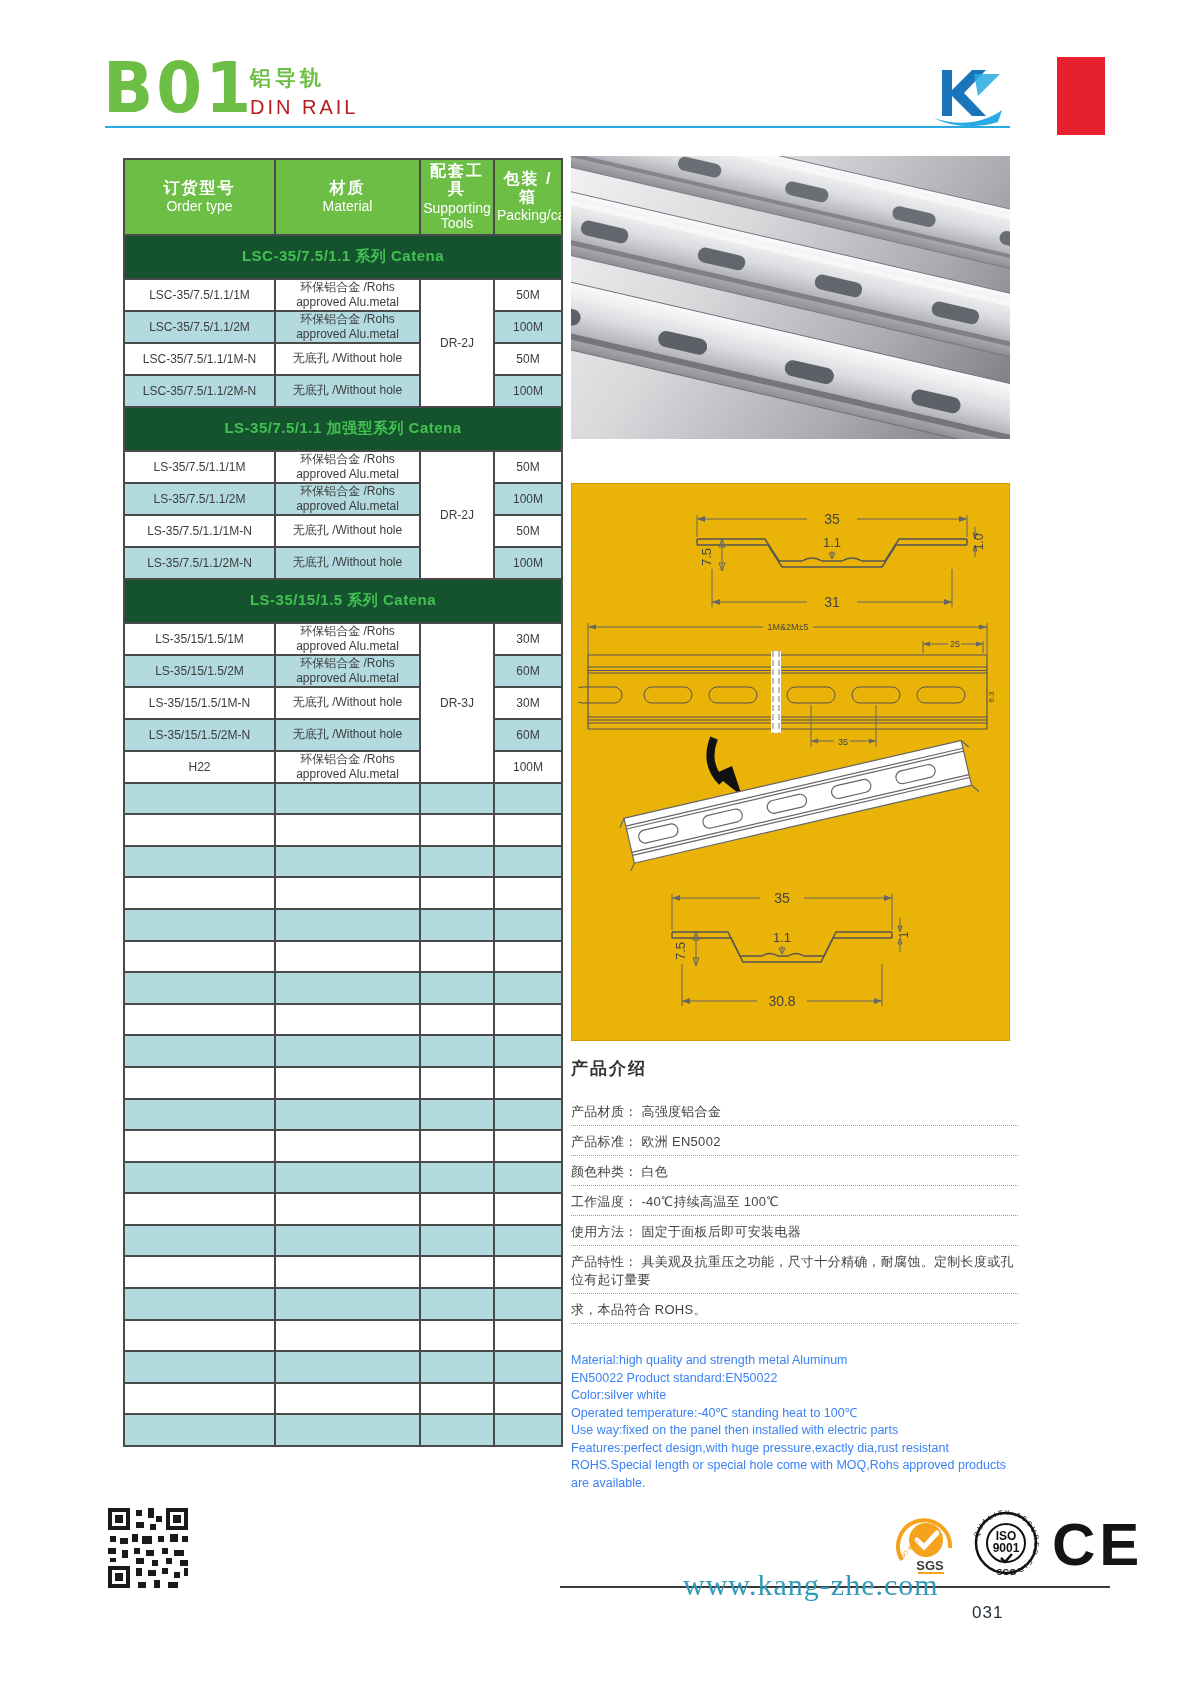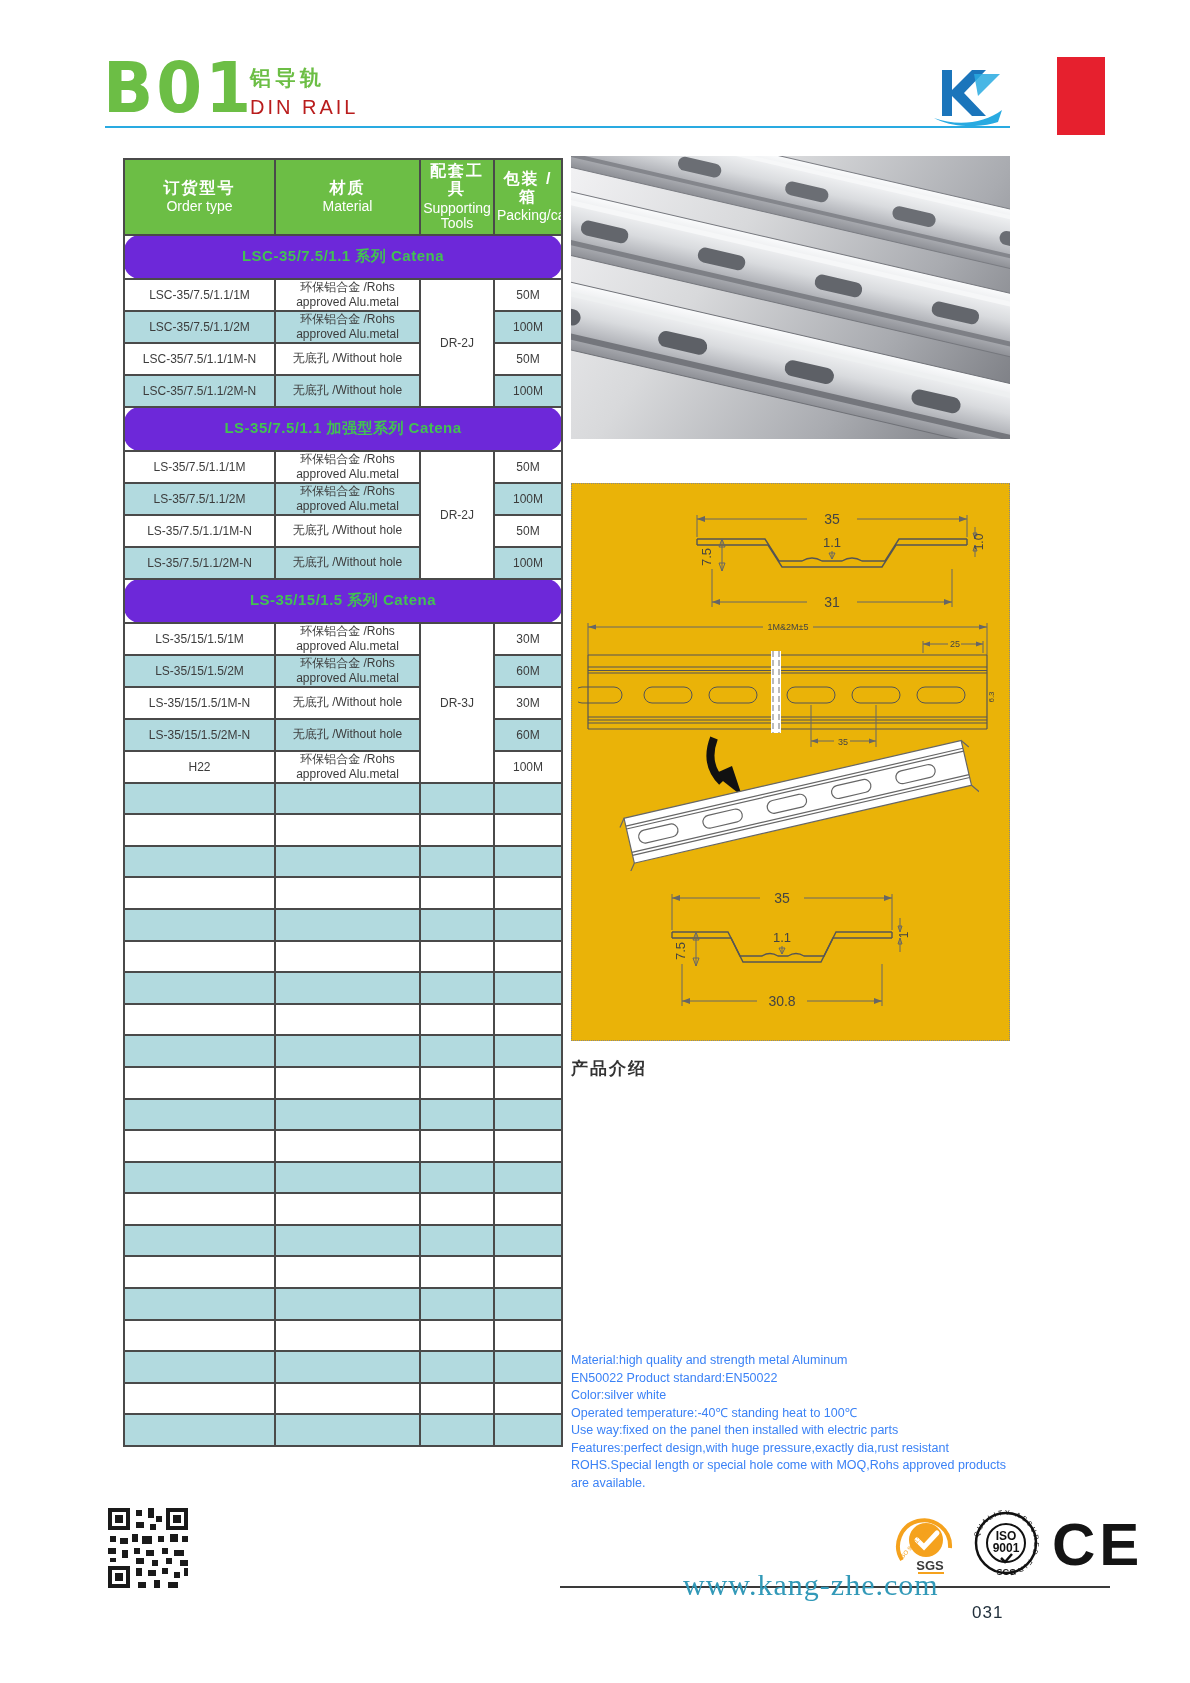--- a/index.html
+++ b/index.html
@@ -15,21 +15,21 @@
   .logo{position:absolute;left:928px;top:66px;}
   .red-block{position:absolute;left:1057px;top:57px;width:48px;height:78px;background:#e6202e;}
 
   
   .ptable-wrap{position:absolute;left:107px;top:158px;width:438px;padding-left:16px;}
   table.ptable{border-collapse:collapse;table-layout:fixed;width:438px;}
   .ptable th,.ptable td{border:2px solid #4a4a4a;overflow:hidden;text-align:center;vertical-align:middle;padding:0 2px;}
   .ptable thead th{background:#6cbe45;color:#fff;height:53px;padding:2px;}
   .ptable .hz{font-size:16px;font-weight:bold;letter-spacing:2px;line-height:1.15;}
   .ptable .he{font-size:14px;font-weight:normal;line-height:1.1;margin-top:2px;}
-  .ptable tr.sec td{height:42px;color:#43c152;font-weight:bold;font-size:15px;background:#6d28d9;letter-spacing:0.5px;border-radius:16px;}
+  .ptable tr.sec td{height:42px;color:#43c152;font-weight:bold;font-size:15px;background:#14532d;letter-spacing:0.5px;}
   .ptable tr.drow td{height:30px;font-size:12px;color:#3c3c3c;background:#fff;}
   .ptable tr.drow.cyan td{background:#b2dadf;}
   .ptable td.cmat{font-size:10.5px;line-height:1.2;}
   .ptable td.ctool{background:#fff !important;font-size:12px;}
   .ptable tr.erow td{height:29.6px;background:#fff;}
   .ptable tr.erow.cyan td{background:#b2dadf;}
 
   
   .photo{position:absolute;left:571px;top:156px;width:439px;height:283px;overflow:hidden;
          background:linear-gradient(125deg,#f2f2f4 0%,#d8d9db 35%,#a9abb0 70%,#75777d 100%);}
@@ -427,20 +427,29 @@
       <text class="dimtxt" x="130" y="68" font-size="13" text-anchor="middle">1.1</text>
       <path class="dim" d="M248,44 V58 M248,78 V64 M248,58 l-2,-6 h4 z M248,64 l-2,6 h4 z" fill="#666"></path>
       <text class="dimtxt" x="256" y="61" font-size="12" text-anchor="middle" transform="rotate(-90 256 61)">1</text>
       <path class="dim" d="M30,90 V132 M230,90 V132 M30,127 H105 M155,127 H230"></path>
       <path d="M30,127 l8,-3 v6 z M230,127 l-8,-3 v6 z" fill="#666"></path>
       <text class="dimtxt" x="130" y="132" font-size="14" text-anchor="middle">30.8</text>
     </svg>
   </div>
 
   <div class="intro-heading">产品介绍</div>
+  <div class="specs" id="specs">
+      <div class="spec-line">产品材质： 高强度铝合金</div>
+      <div class="spec-line">产品标准： 欧洲 EN5002</div>
+      <div class="spec-line">颜色种类： 白色</div>
+      <div class="spec-line">工作温度： -40℃持续高温至 100℃</div>
+      <div class="spec-line">使用方法： 固定于面板后即可安装电器</div>
+      <div class="spec-line">产品特性： 具美观及抗重压之功能，尺寸十分精确，耐腐蚀。定制长度或孔位有起订量要</div>
+      <div class="spec-line">求，本品符合 ROHS。</div>
+    </div>
   <div class="english" id="english">
       <p class="eng-line">Material:high quality and strength metal Aluminum</p>
       <p class="eng-line">EN50022 Product standard:EN50022</p>
       <p class="eng-line">Color:silver white</p>
       <p class="eng-line">Operated temperature:-40℃ standing heat to 100℃</p>
       <p class="eng-line">Use way:fixed on the panel then installed with electric parts</p>
       <p class="eng-line">Features:perfect design,with huge pressure,exactly dia,rust resistant ROHS.Special length or special hole come with MOQ,Rohs approved products are available.</p>
     </div>
 
   <div class="certs">

